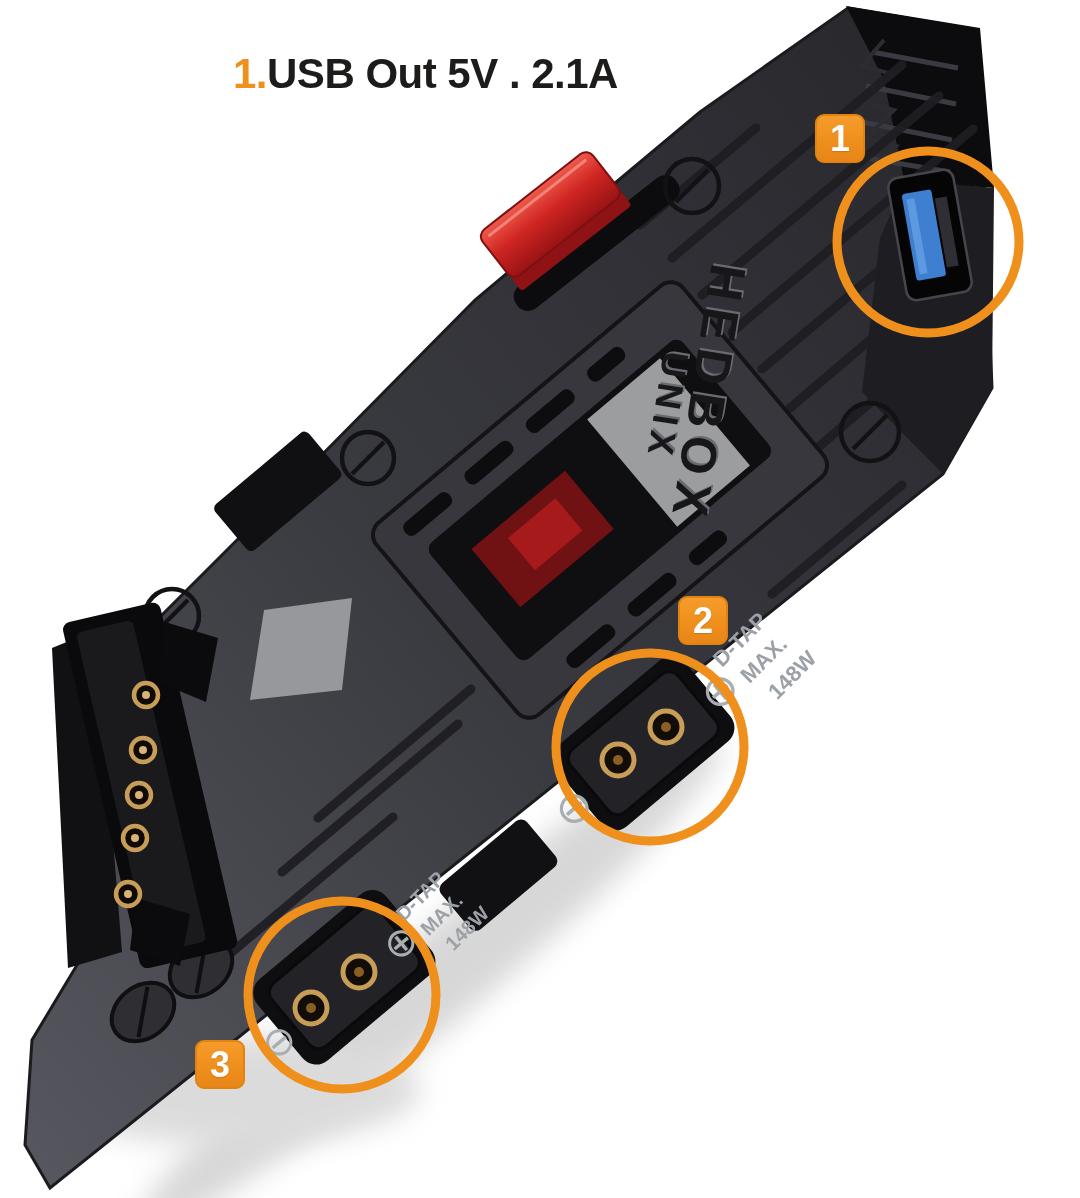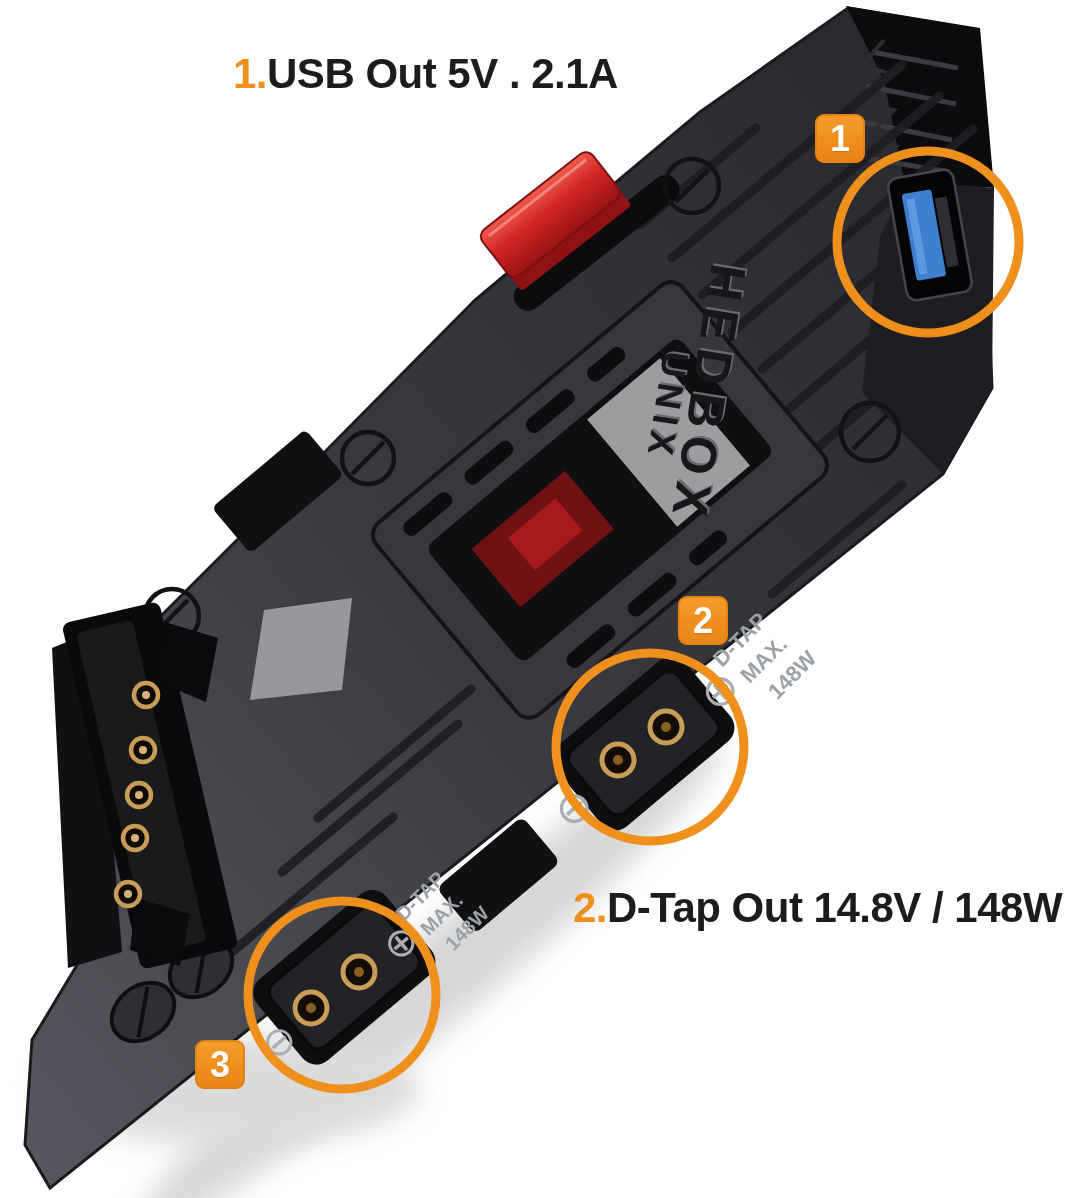--- a/index.html
+++ b/index.html
@@ -226,17 +226,14 @@
     </g>
   </svg>
 
   <div class="callout-badge" style="left:815px;top:114px;">1</div>
   <div class="callout-badge" style="left:678px;top:596px;">2</div>
   <div class="callout-badge" style="left:195px;top:1040px;">3</div>
 
   <div class="caption" style="left:233px;top:52px;">
     <span class="num">1.</span><span>USB Out 5V . 2.1A</span>
   </div>
-  <div class="caption" style="left:573px;top:886px;">
-    <span class="num">2.</span><span>D-Tap Out 14.8V / 148W</span>
-  </div>
 
 </div>
 
 </body></html>

